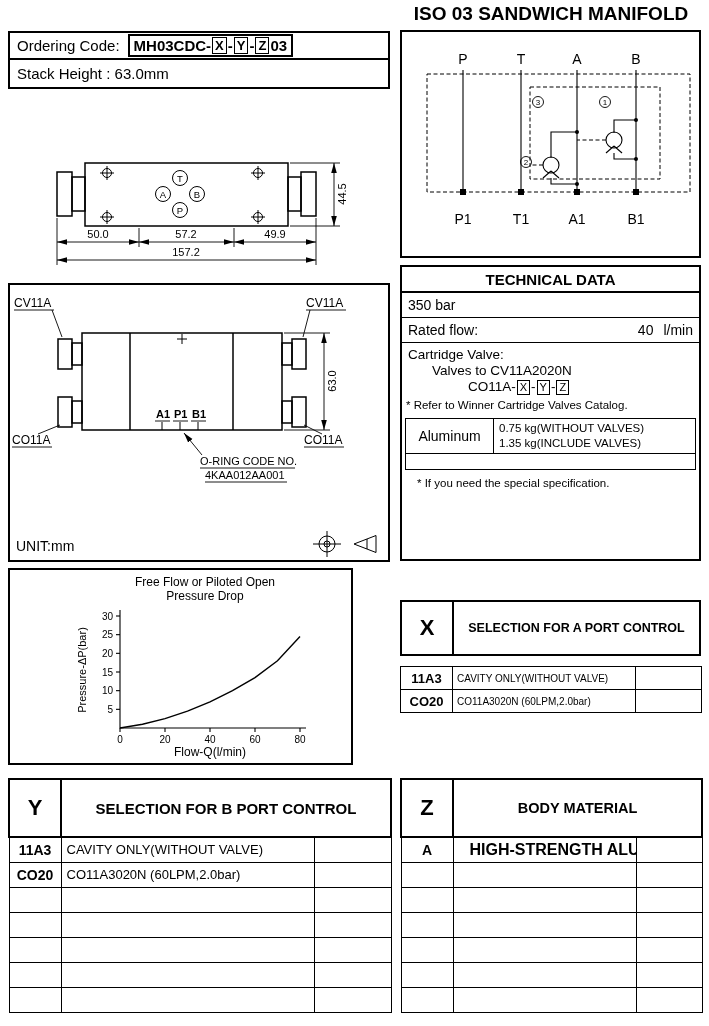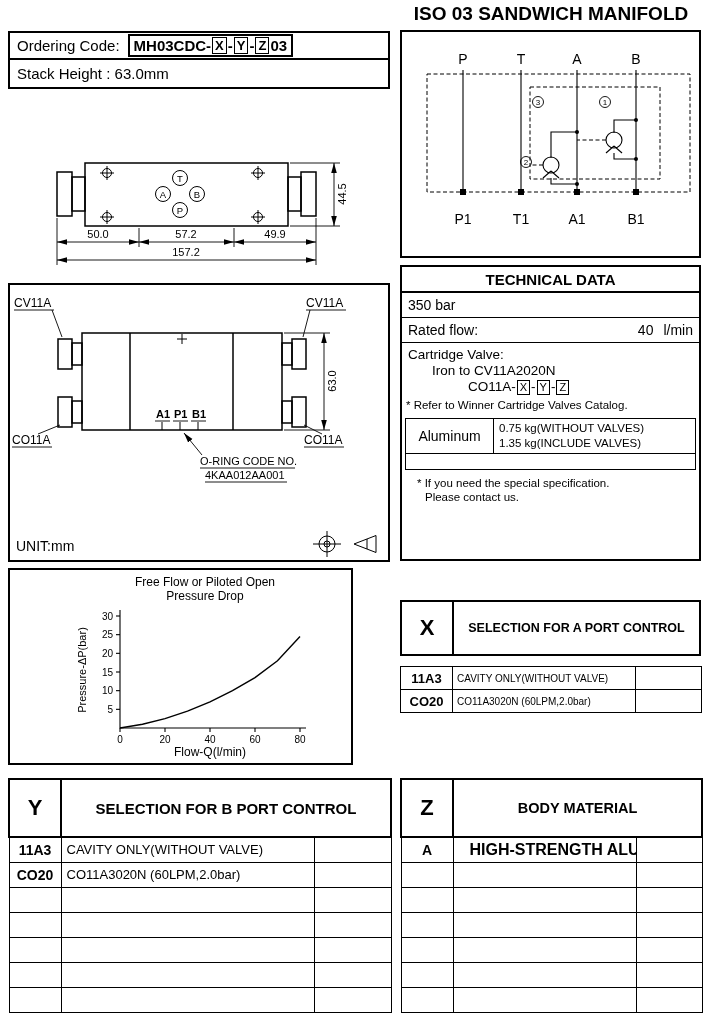--- a/index.html
+++ b/index.html
@@ -411,37 +411,36 @@
     </div>
     <div class="td-row">
       <span class="lab lab14">Rated flow:</span>
       <span class="flowval">
         <span>40</span>
         <span>l/min</span>
       </span>
     </div>
     <div class="td-cart">
       <div>Cartridge Valve:</div>
-      <div class="l2">Iron to CV11A2020N</div>
+      <div class="l2">Valves to CV11A2020N</div>
       <div class="l3"><span>CO11A-</span><span class="lb-sm">X</span><span>-</span><span class="lb-sm">Y</span><span>-</span><span class="lb-sm">Z</span></div>
     </div>
     <div class="td-note">* Refer to Winner Cartridge Valves Catalog.</div>
     <div id="weight-box">
       <div class="wrow">
         <div class="wmat">Aluminum</div>
         <div class="wvals">
           <div>0.75  kg(WITHOUT VALVES)</div>
           <div>1.35  kg(INCLUDE VALVES)</div>
         </div>
       </div>
       <div class="wempty"></div>
     </div>
     <div class="td-note2">
       <div>* If you need the special specification.</div>
-      <div class="ind">Please contact us.</div>
     </div>
   </div>
 
   <div id="x-header" class="abs">
     <div class="hkey">X</div>
     <div class="hlabel">SELECTION FOR A PORT  CONTROL</div>
   </div>
   <table id="x-table" class="abs sel">
     <colgroup>
         <col style="width:52px">

